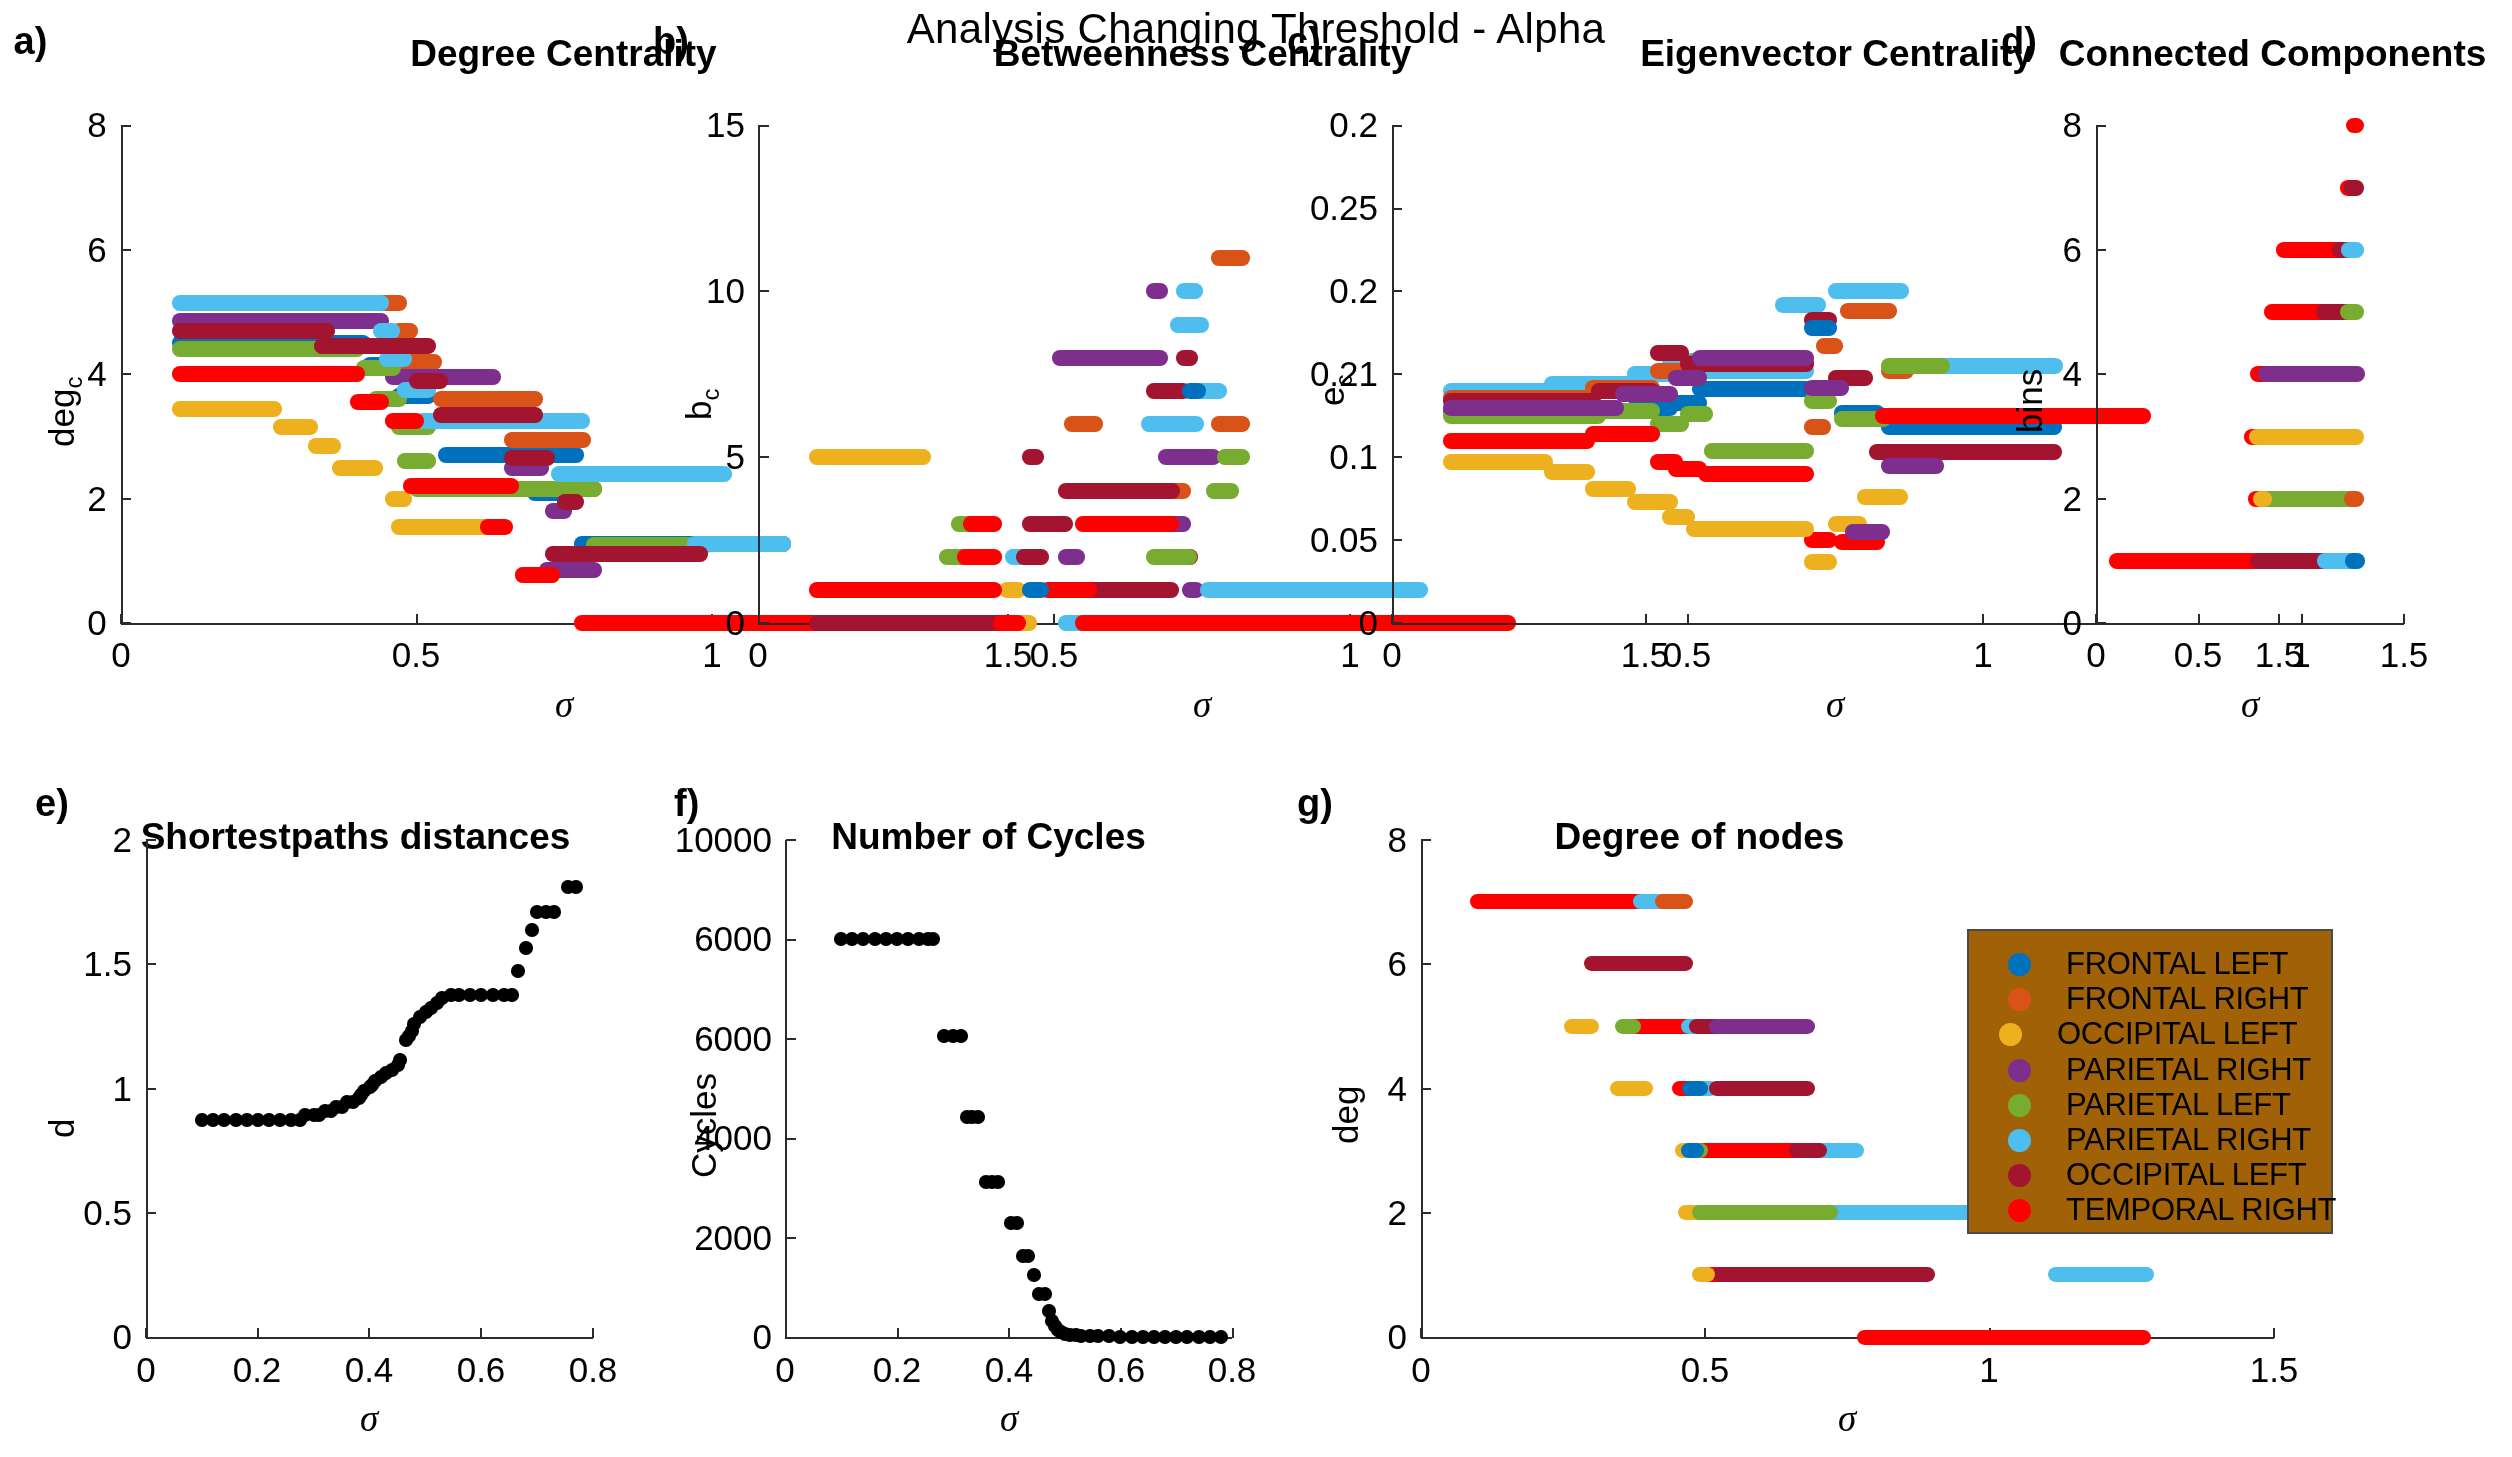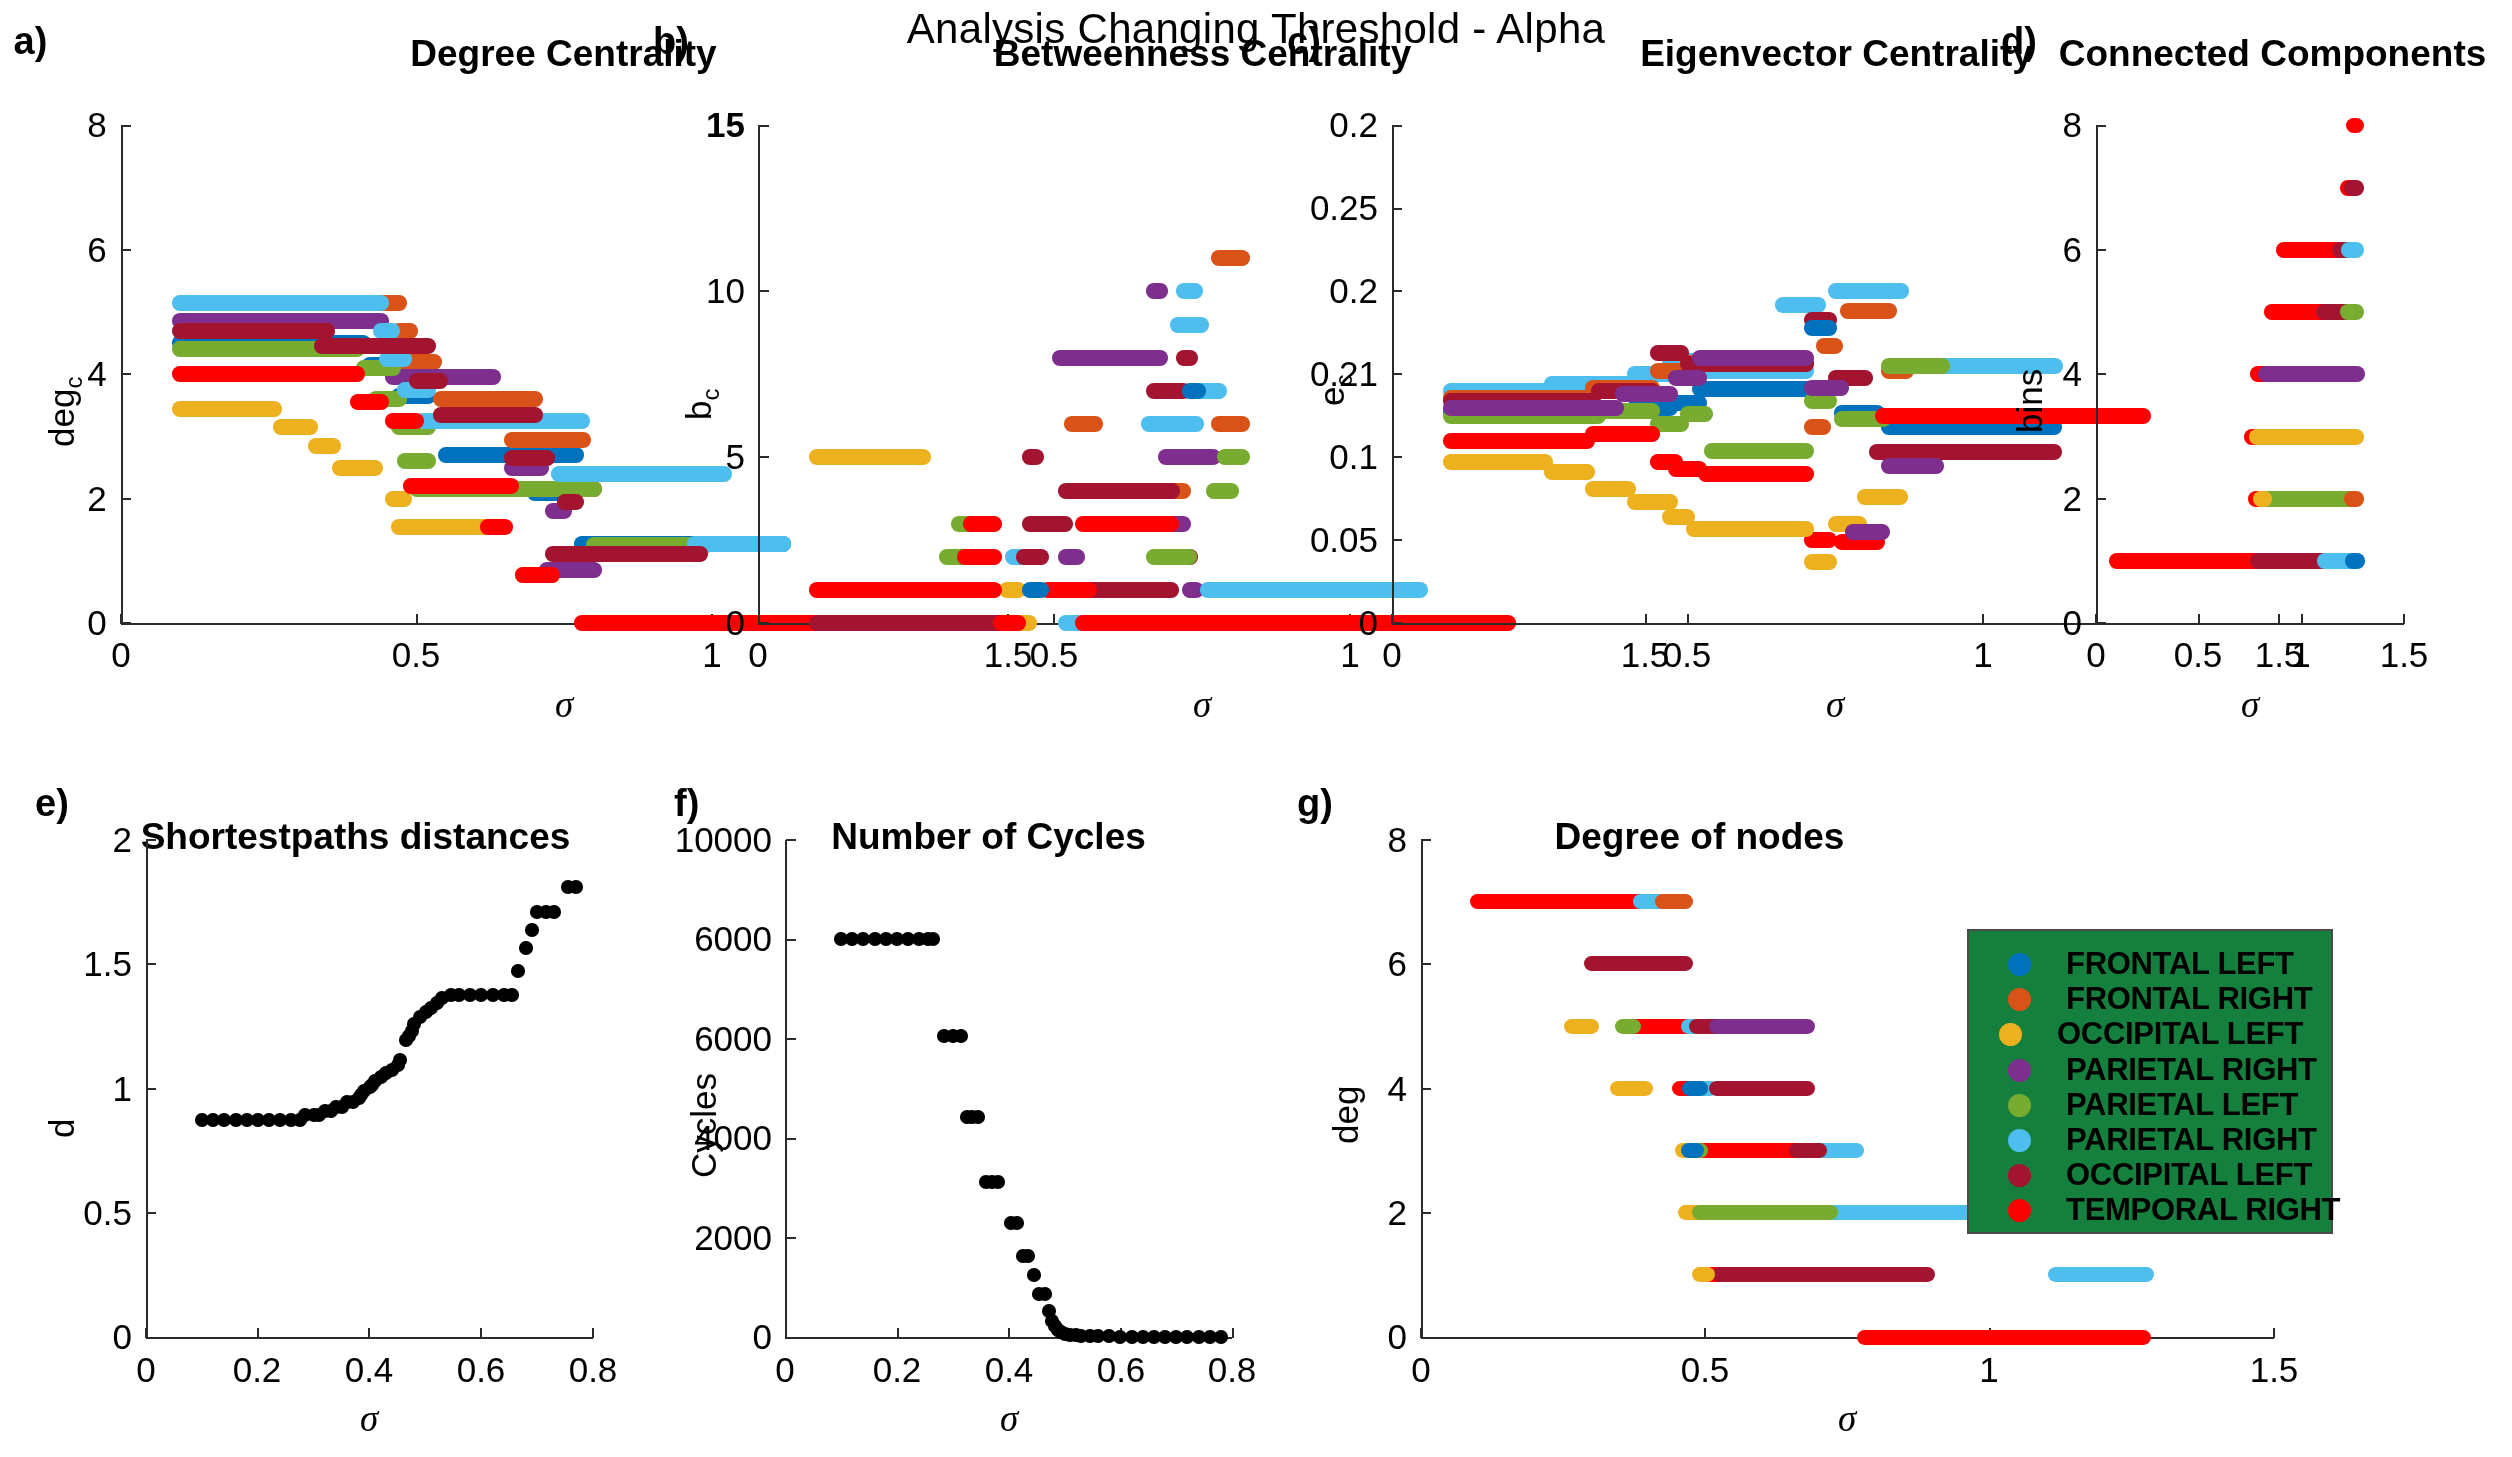--- a/index.html
+++ b/index.html
@@ -24,21 +24,21 @@
   .ylab{position:absolute;font-size:35px;white-space:nowrap;
         transform-origin:0 0;transform:rotate(-90deg);}
   .ylab sub{font-size:.68em;}
   .xlab{position:absolute;font-size:37px;font-family:"Liberation Serif",serif;
         font-style:italic;text-align:center;white-space:nowrap;
         transform:translateX(-50%);}
 
   .plotarea{position:absolute;overflow:hidden;}
   .mk{position:absolute;border-radius:50%;}
 
-  #legend{position:absolute;border:2px solid #4a4a4a;background:#15803d;box-sizing:border-box;font-weight:bold;}
+  #legend{position:absolute;border:2px solid #4a4a4a;background:#a16207;box-sizing:border-box;}
   .lgrow{position:absolute;display:flex;align-items:center;}
   .lgdot{width:23px;height:23px;border-radius:50%;flex:0 0 auto;}
   .lgtxt{font-size:31px;margin-left:35px;white-space:nowrap;letter-spacing:-0.3px;}
 </style>
 </head>
 <body>
 
 <div id="figtitle">Analysis Changing Threshold - Alpha</div>
 
 <div id="root">
@@ -127,21 +127,21 @@
     <div class="ptitle" style="left: 796px; top: 32.5px; width: 813px;">Betweenness Centrality</div>
     <div class="axline vax" style="left: 758px; top: 125px; height: 498px;"></div>
     <div class="axline hax" style="left: 758px; top: 623px; width: 887px;"></div>
     <div class="tickv" style="left: 759px; top: 622px;"></div>
     <div class="ytl" style="left: 637px; top: 623px; width: 108px;">0</div>
     <div class="tickv" style="left: 759px; top: 456px;"></div>
     <div class="ytl" style="left: 637px; top: 457px; width: 108px;">5</div>
     <div class="tickv" style="left: 759px; top: 290px;"></div>
     <div class="ytl" style="left: 637px; top: 291px; width: 108px;">10</div>
     <div class="tickv" style="left: 759px; top: 125px;"></div>
-    <div class="ytl" style="left: 637px; top: 125px; width: 108px; font-weight: bold;">15</div>
+    <div class="ytl" style="left: 637px; top: 125px; width: 108px;">15</div>
     <div class="tickh" style="left: 758px; top: 614px;"></div>
     <div class="xtl" style="left: 758px; top: 635px;">0</div>
     <div class="tickh" style="left: 1053px; top: 614px;"></div>
     <div class="xtl" style="left: 1054px; top: 635px;">0.5</div>
     <div class="tickh" style="left: 1349px; top: 614px;"></div>
     <div class="xtl" style="left: 1350px; top: 635px;">1</div>
     <div class="tickh" style="left: 1645px; top: 614px;"></div>
     <div class="xtl" style="left: 1645px; top: 635px;">1.5</div>
     <div class="ylab" style="left: 679px; top: 420px;">b<sub>c</sub></div>
     <div class="xlab" style="left: 1202px; top: 683px;">σ</div>

